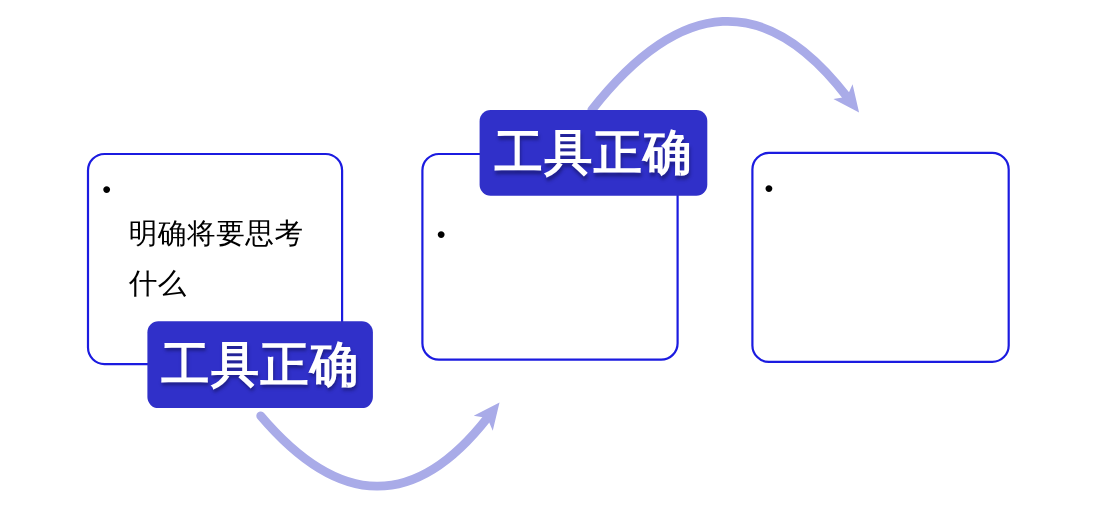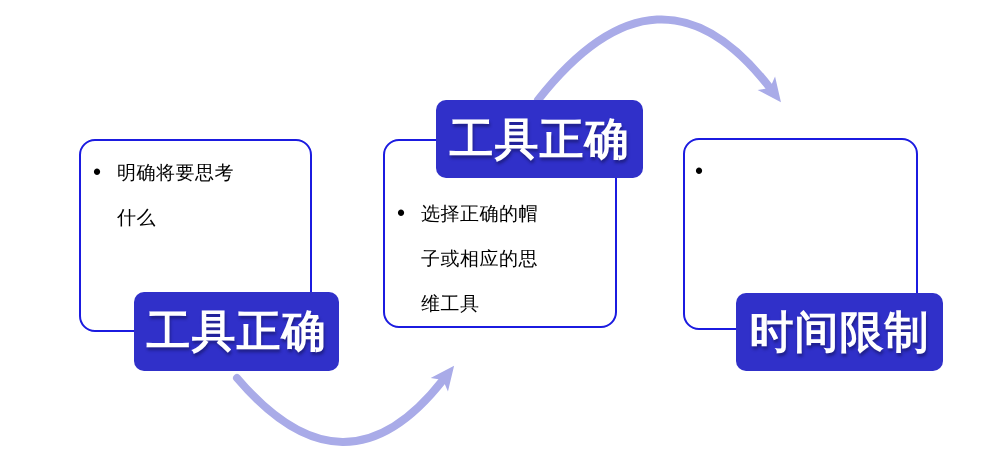--- a/index.html
+++ b/index.html
@@ -40,24 +40,25 @@
   .bullet{
     flex:0 0 auto;
     width:24px;
     text-align:left;
     font-size:23px;
     line-height:45px;
     color:var(--body-text);
   }
   .body-text{
     white-space:pre-line;
-    font-size:19px;
+    font-size:26px;
     line-height:45px;
     color:var(--body-text);
     letter-spacing:0.5px;
+    margin-top:40px;
   }
   
   .step-label{
     position:absolute;
     background:var(--label-background);
     border-radius:10px;
     display:flex;
     align-items:center;
     justify-content:center;
     z-index:3;
@@ -115,31 +116,25 @@
 什么</span>
     </div>
   </div>
   <div class="step-label label1">
     <span>工具正确</span>
   </div>
 
   <div class="card card2">
     <div class="bullet-row">
       <span class="bullet">•</span>
-      <span class="body-text">选择正确的帽
-子或相应的思
-维工具</span>
     </div>
   </div>
   <div class="step-label label2">
     <span>工具正确</span>
   </div>
 
   <div class="card card3">
     <div class="bullet-row">
       <span class="bullet">•</span>
     </div>
   </div>
-  <div class="step-label label3">
-    <span>时间限制</span>
-  </div>
 
 </div>
 
 </body></html>

